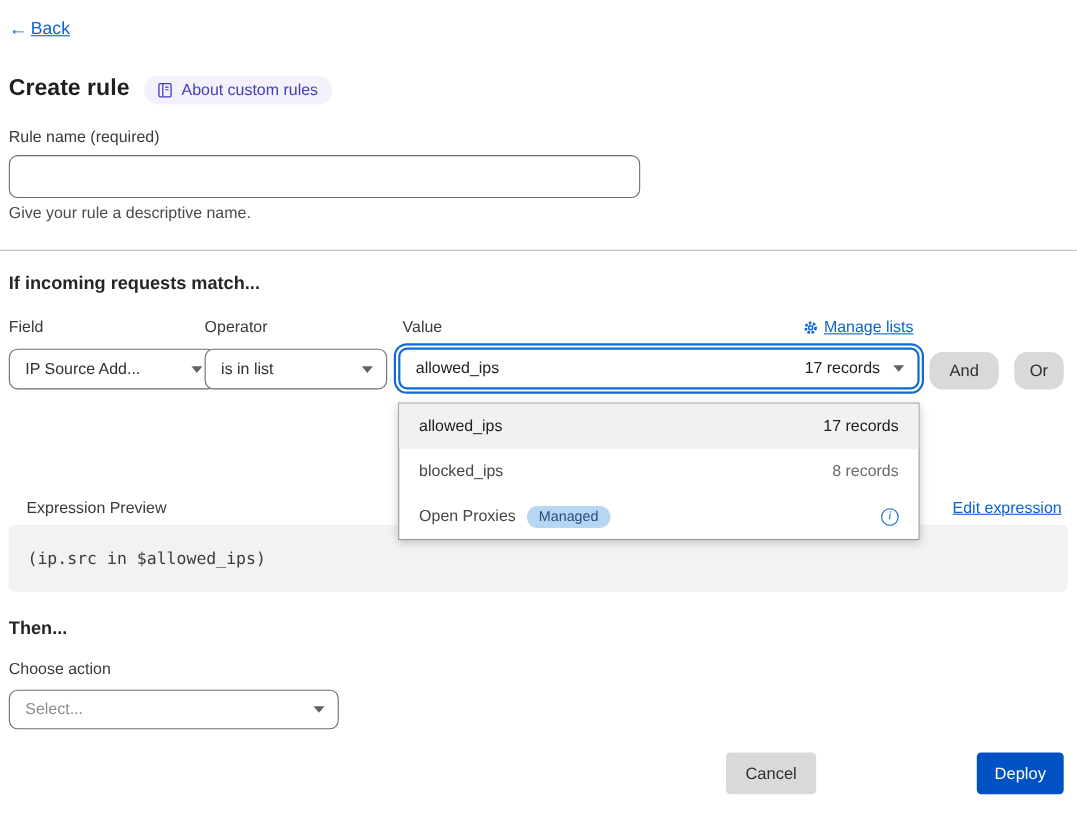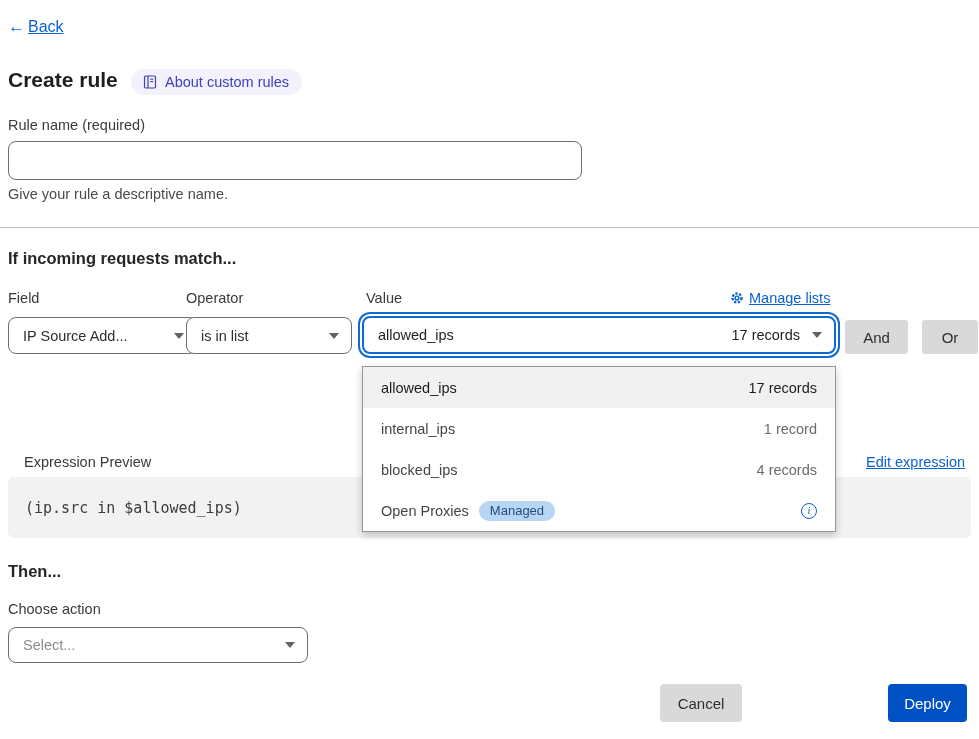--- a/index.html
+++ b/index.html
@@ -52,24 +52,24 @@
   .operator-select { left:186px; top:317px; width:166px; }
 
   .value-select { left:362px; top:316px; width:474px; height:38px; display:flex; align-items:center;
                   background:#fff; border:2px solid #0f6bd3; border-radius:8px;
                   box-shadow:0 0 0 2px #ffffff, 0 0 0 4px #0f6bd3;
                   padding:0 12px 0 14px; font-size:14.5px; color:#222; cursor:pointer; }
   .value-select .meta { margin-left:auto; color:#222; }
   .value-select .caret { margin-left:12px; }
 
   .chip-btn { top:320px; height:34px; display:inline-flex; align-items:center; justify-content:center;
-              background:#d9d9d9; color:#2f2f2f; border:none; border-radius:3px; font-size:15px;
+              background:#d9d9d9; color:#2f2f2f; border:none; border-radius:12px; font-size:15px;
               cursor:pointer; font-family:inherit; }
   .and-btn { left:845px; width:63px; }
-  .or-btn  { left:922px; width:56px; }
+  .or-btn  { left:922px; width:45px; }
 
   
   .list-dropdown { left:362px; top:366px; width:474px; background:#fff; border:1px solid #979797;
                    box-shadow:0 3px 8px rgba(0,0,0,0.22); z-index:5; }
   .list-option { display:flex; align-items:center; height:41px; padding:0 18px; font-size:14.5px;
                  cursor:pointer; }
   .list-option .opt-name { color:#454545; }
   .list-option .opt-meta { margin-left:auto; color:#6b6b6b; }
   .list-option.highlighted { background:#f1f1f1; }
   .list-option.highlighted .opt-name, .list-option.highlighted .opt-meta { color:#1c1c1c; }
@@ -167,26 +167,22 @@
   <div class="abs expr-block">
     <code class="expr-code">(ip.src in $allowed_ips)</code>
   </div>
 
   <div class="abs list-dropdown">
     <div class="list-option highlighted">
       <span class="opt-name">allowed_ips</span>
       <span class="opt-meta">17 records</span>
     </div>
     <div class="list-option">
-      <span class="opt-name">internal_ips</span>
-      <span class="opt-meta">1 record</span>
-    </div>
-    <div class="list-option">
       <span class="opt-name">blocked_ips</span>
-      <span class="opt-meta">4 records</span>
+      <span class="opt-meta">8 records</span>
     </div>
     <div class="list-option">
       <span class="opt-name">Open Proxies</span>
       <span class="managed-pill">Managed</span>
       <span class="info-icon">i</span>
     </div>
   </div>
 
   <h2 class="abs section-heading then-heading">Then...</h2>
   <label class="abs field-label action-label">Choose action</label>

